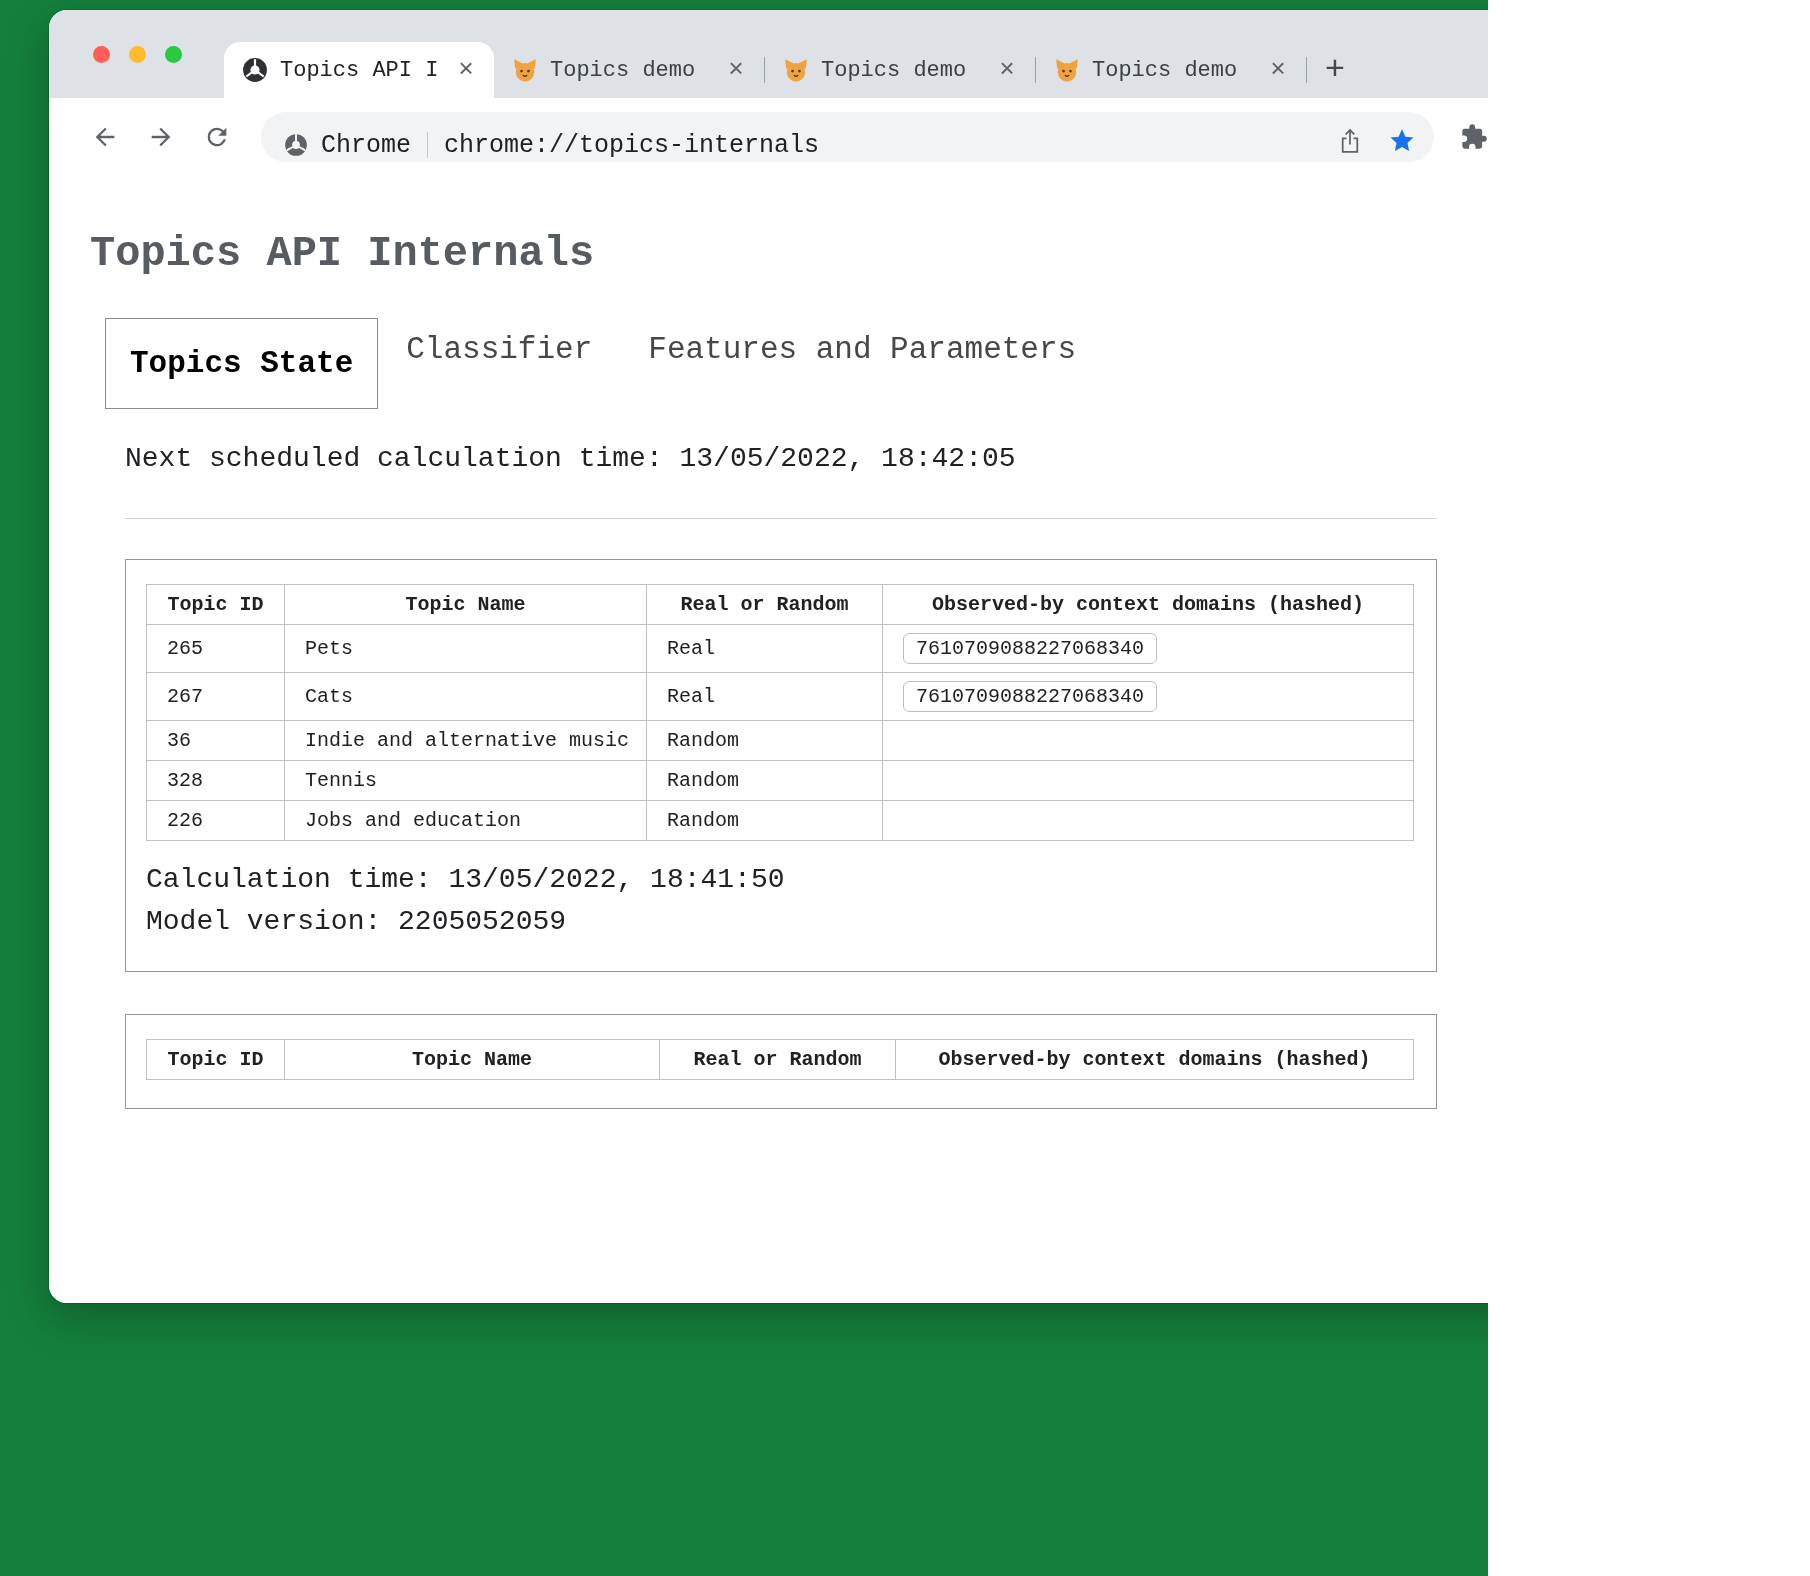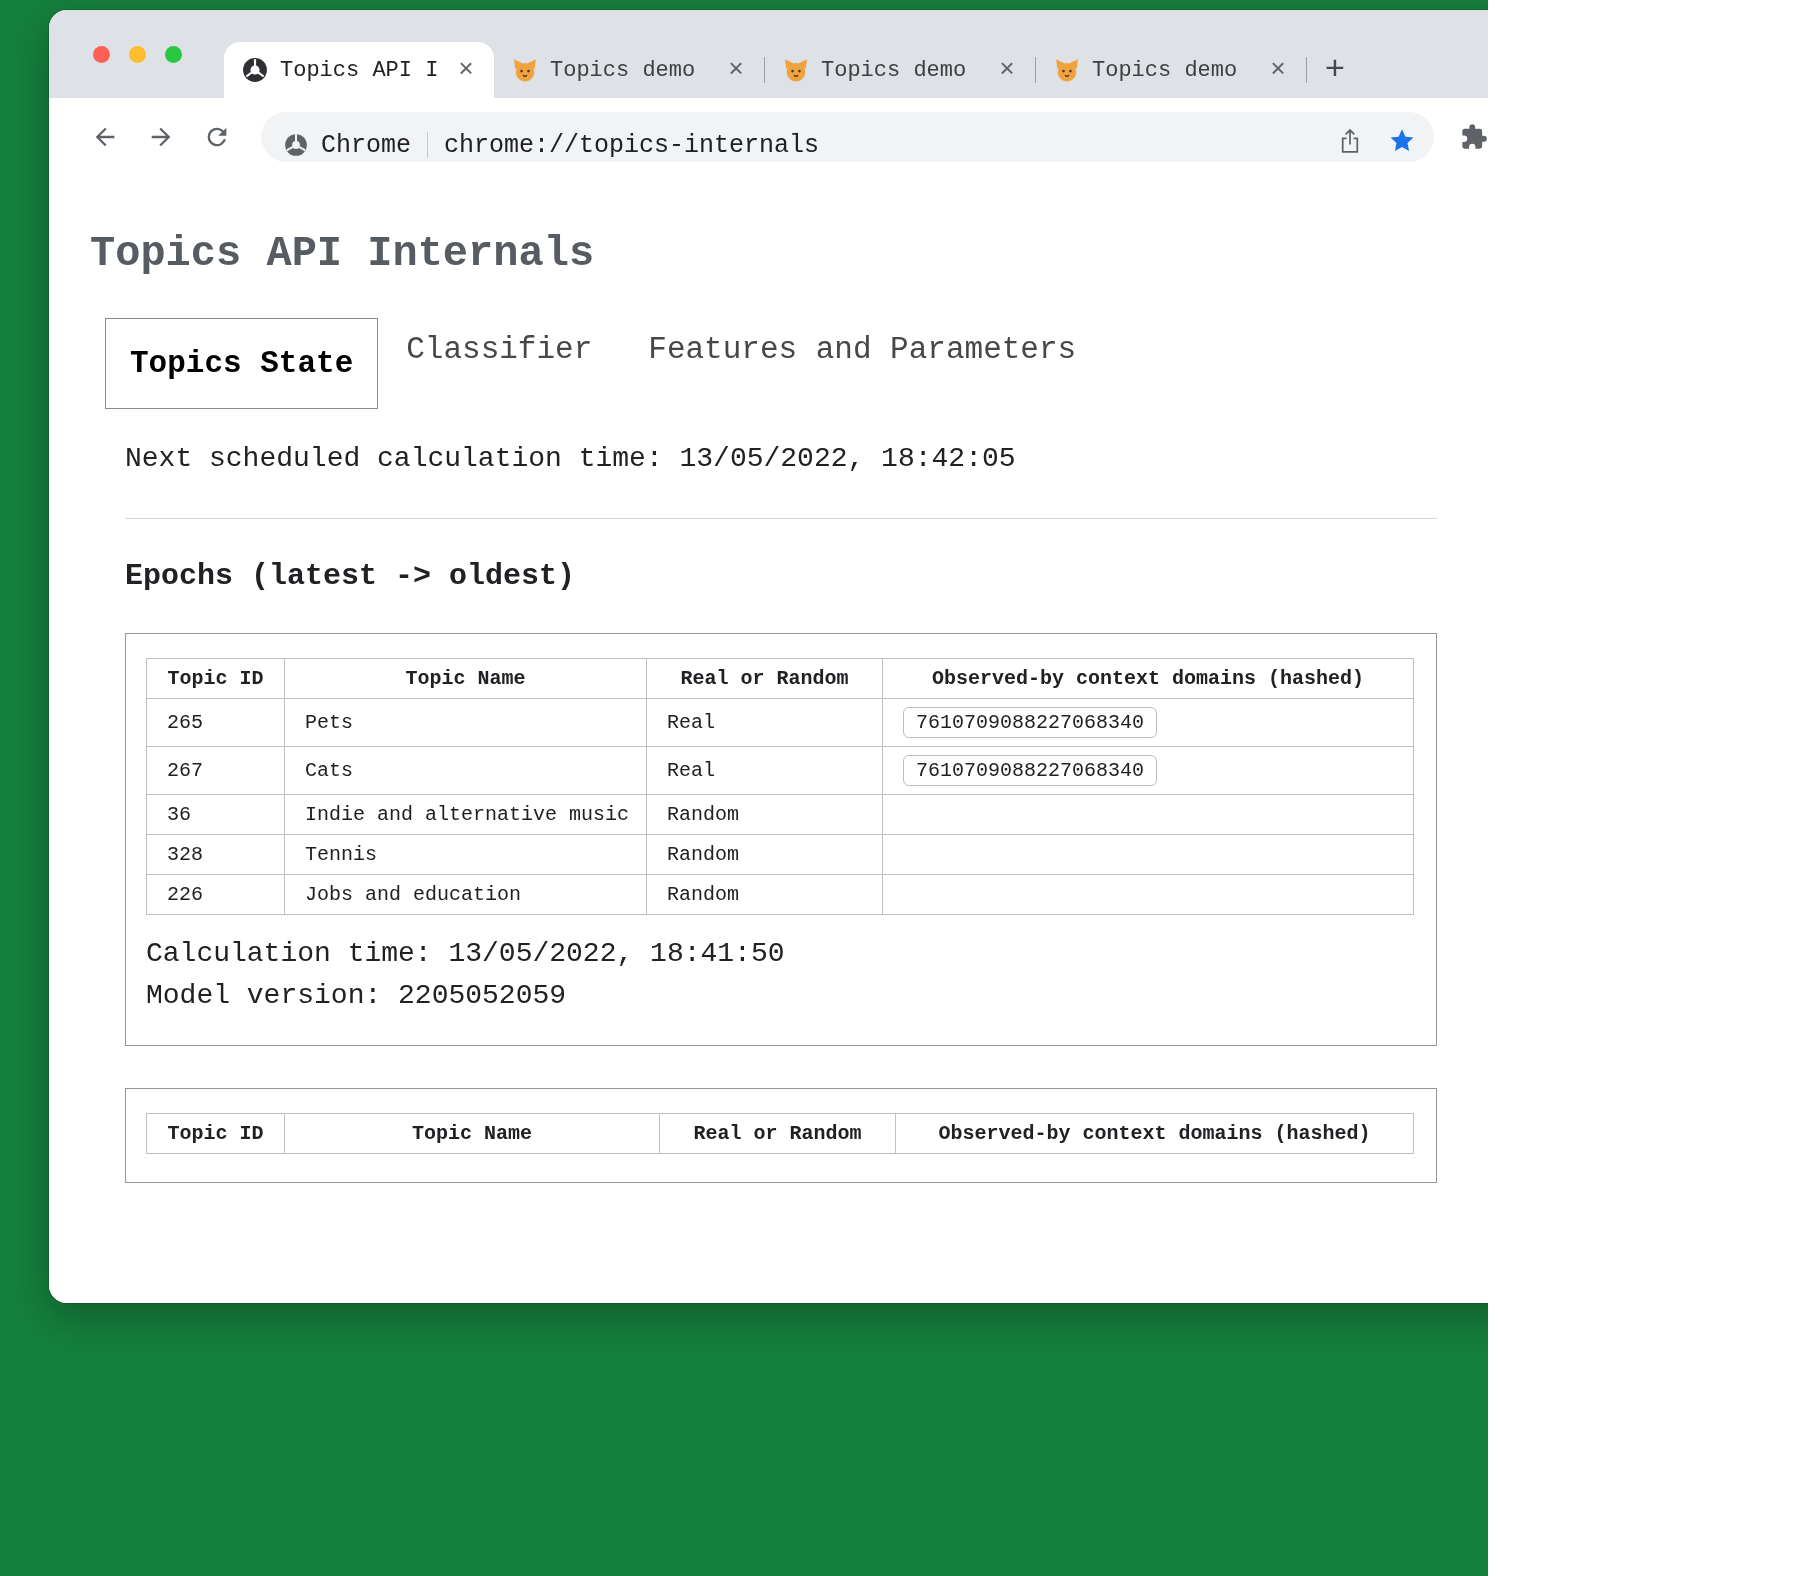--- a/index.html
+++ b/index.html
@@ -266,21 +266,20 @@
       <div class="cr-tabs">
         <div class="cr-tab active">Topics State</div>
         <div class="cr-tab">Classifier</div>
         <div class="cr-tab">Features and Parameters</div>
       </div>
 
       <div class="next-calc">Next scheduled calculation time: 13/05/2022, 18:42:05</div>
 
       <hr class="divider">
 
-      <div class="epochs-heading">Epochs (latest -&gt; oldest)</div>
 
       <div class="epoch-box">
         <table class="topics">
           <colgroup>
               <col style="width:138px">
               <col style="width:362px">
               <col style="width:236px">
               <col>
             </colgroup>
           <tbody>

